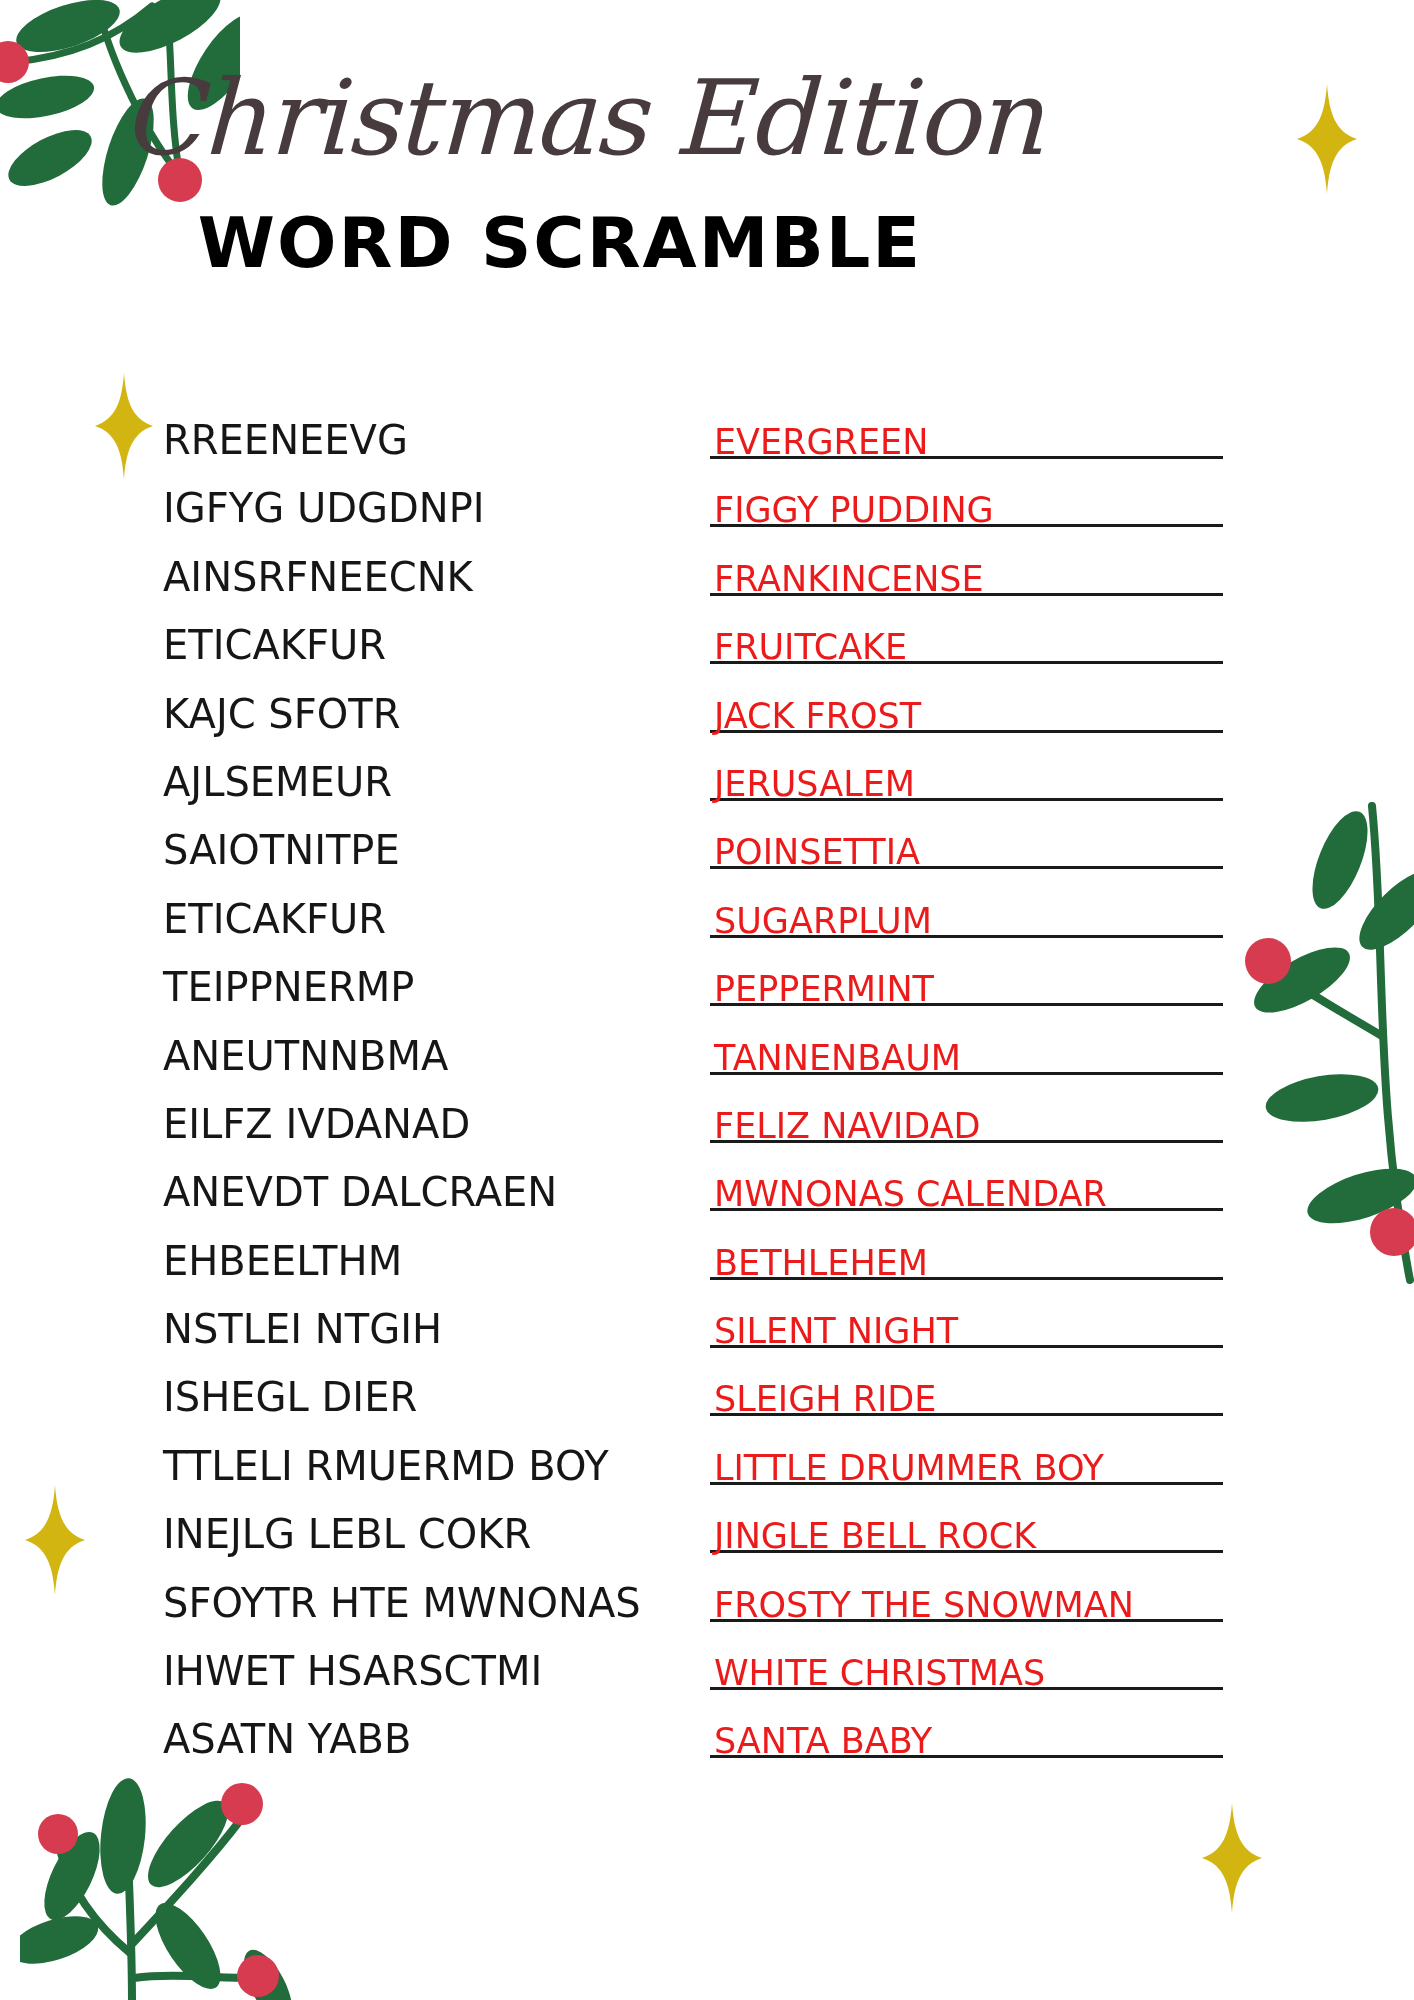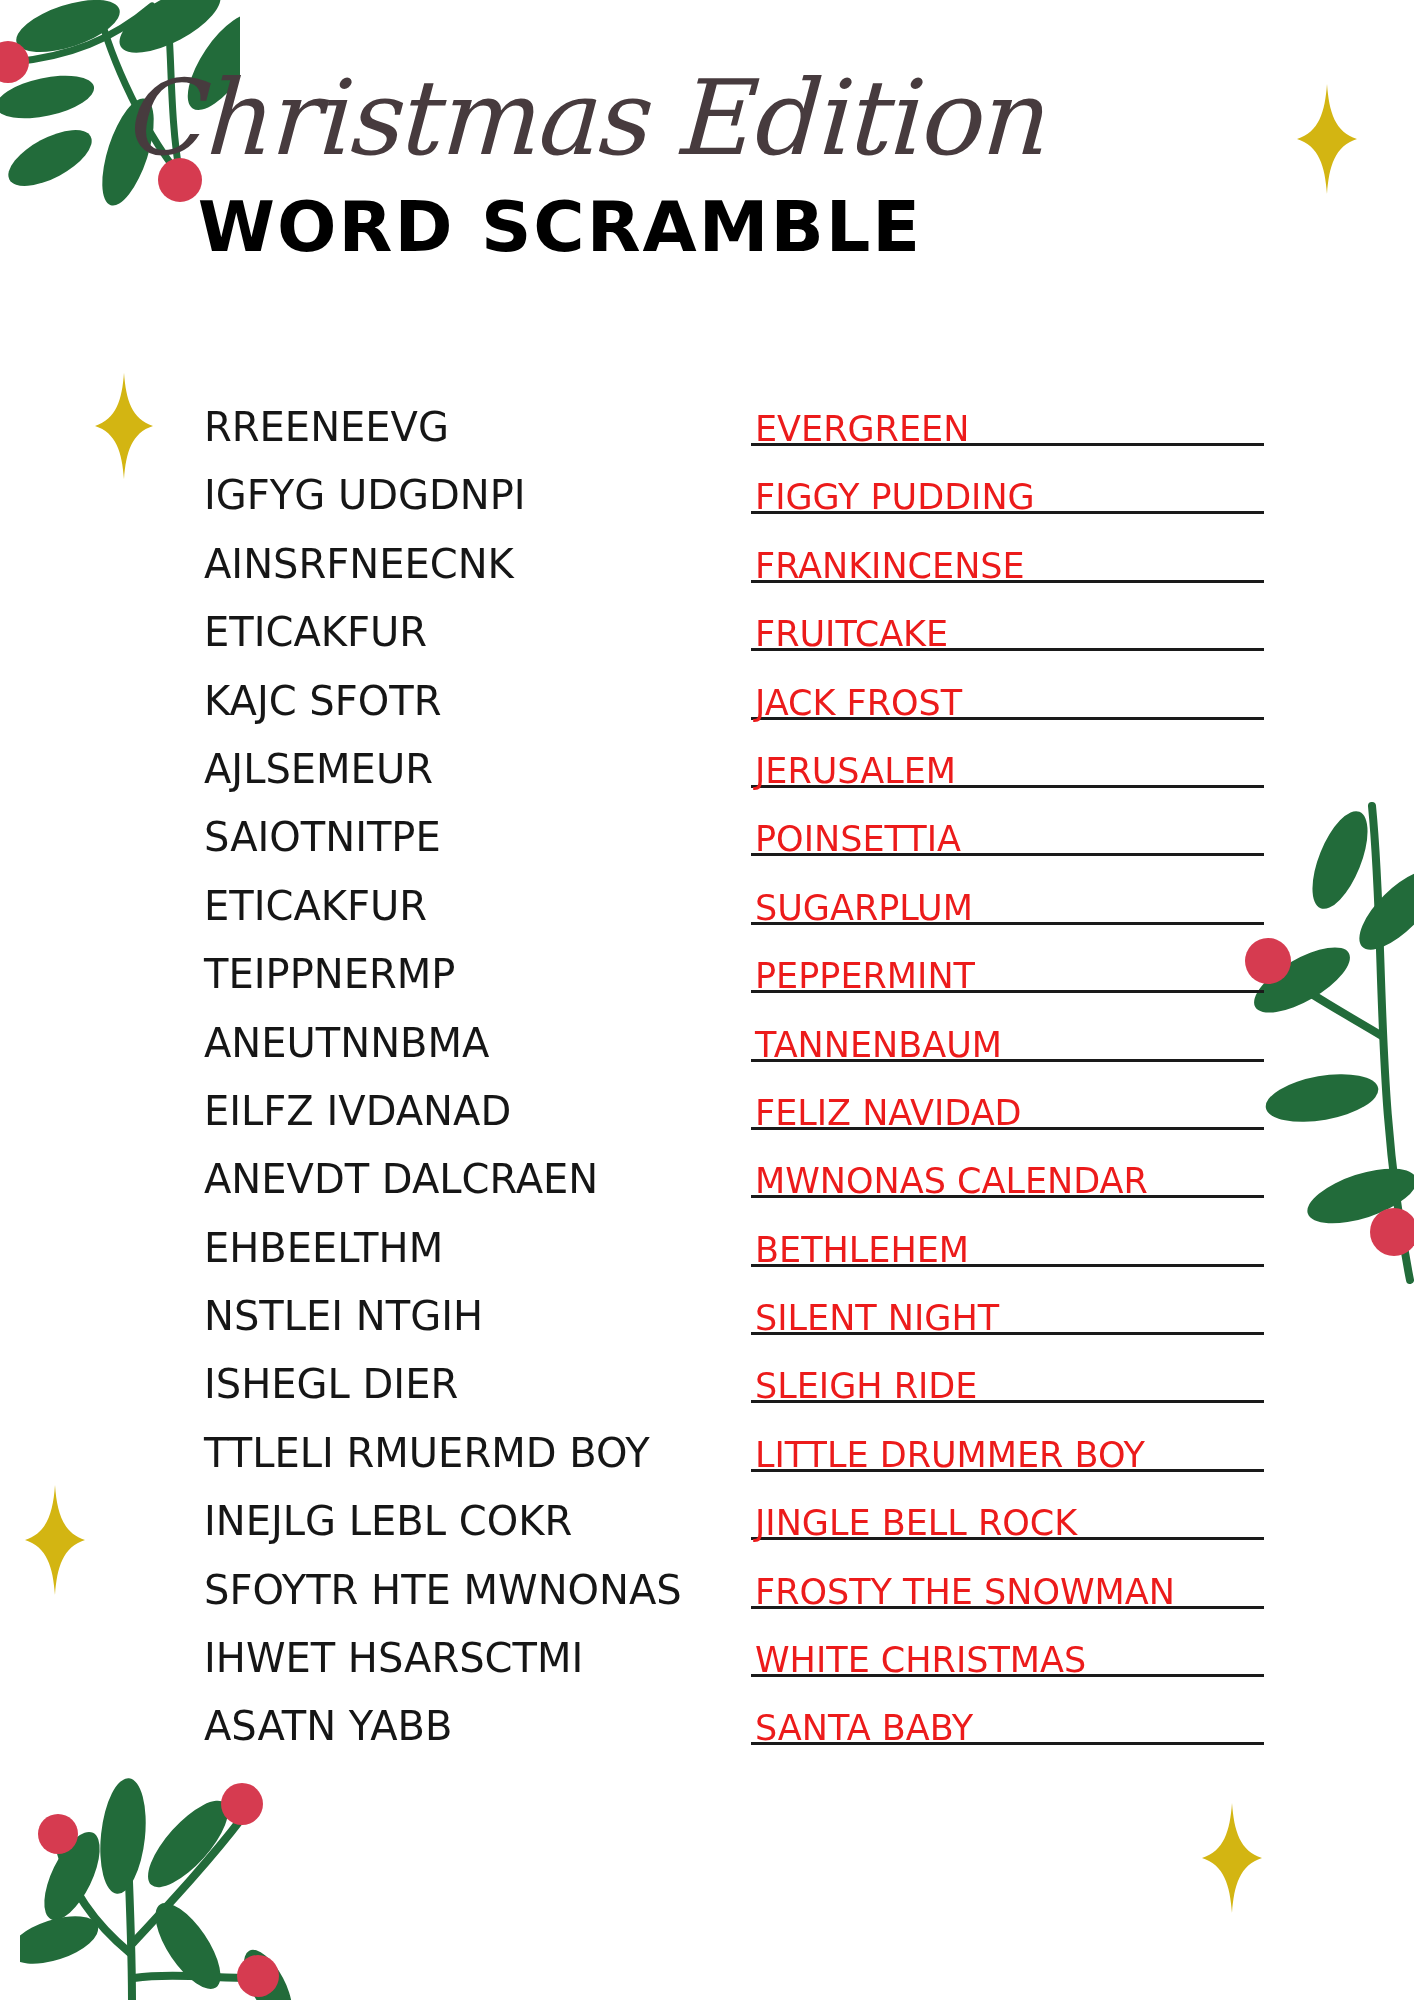--- a/index.html
+++ b/index.html
@@ -15,28 +15,28 @@
   }
   
   .title-script{
     position:absolute; left:130px; top:38px; width:860px; height:180px;
     text-align:center; font-family:"DejaVu Serif","Liberation Serif",serif;
     font-style:italic; font-weight:500; font-size:104px; line-height:160px;
     color:var(--script-brown); letter-spacing:-2px; white-space:nowrap;
     transform:skewX(-4deg);
   }
   .title-main{
-    position:absolute; left:160px; top:188px; width:800px;
+    position:absolute; left:160px; top:204px; width:800px;
     text-align:center; font-size:70px; font-weight:800; letter-spacing:2px;
     color:#000; line-height:78px; white-space:nowrap;
     font-family:"DejaVu Sans","Liberation Sans",sans-serif;
   }
   
   .rows{
-    position:absolute; left:163px; top:407px; width:1060px;margin-left:41px;
+    position:absolute; left:163px; top:420px; width:1060px;
   }
   .row{ display:flex; align-items:baseline; height:68.4px; }
   .scramble{
     width:547px; flex:0 0 547px; font-size:40px; line-height:1;
     color:var(--text-black); white-space:nowrap;
   }
   .answer-blank{
     flex:1 1 auto; border-bottom:3px solid var(--underline);
     line-height:0.8; white-space:nowrap;
   }

